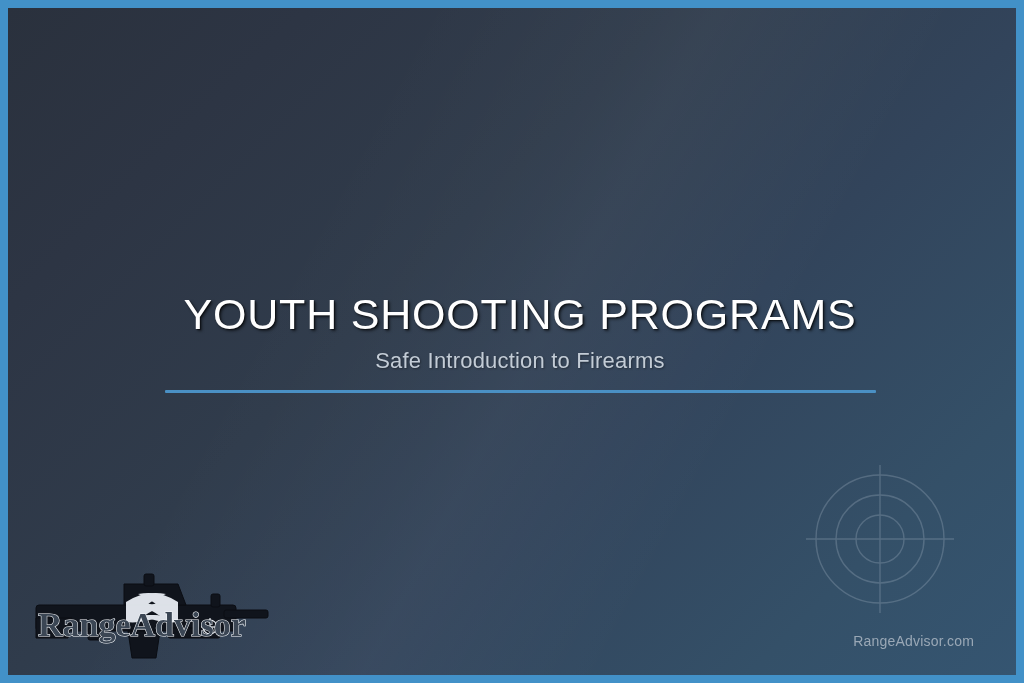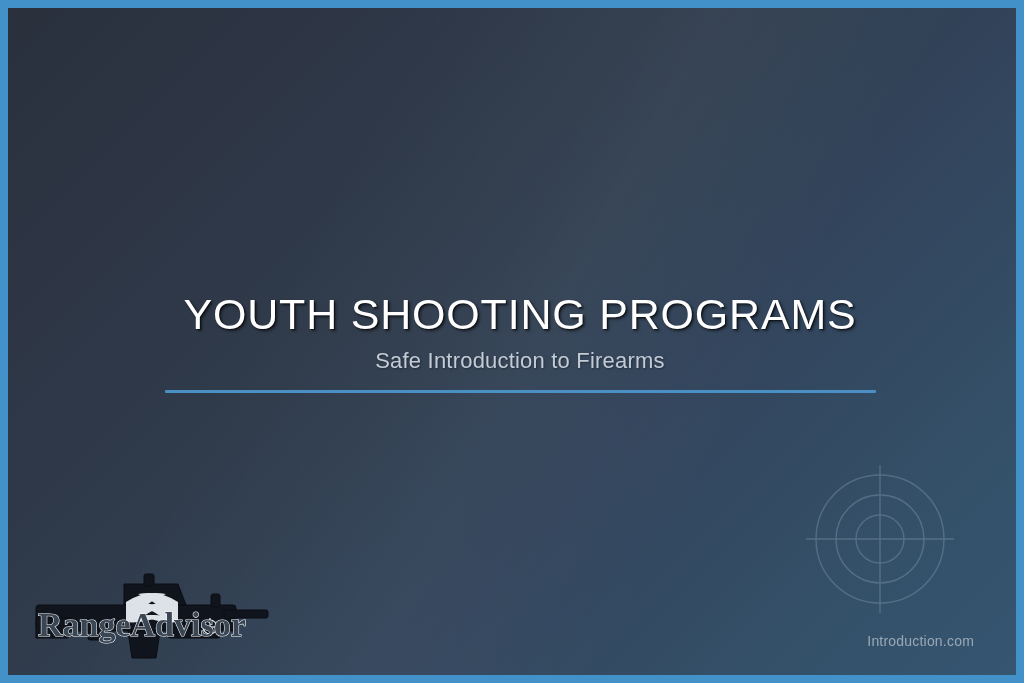--- a/index.html
+++ b/index.html
@@ -159,15 +159,15 @@
       <g fill="none" stroke="#e8edf3" stroke-width="1.2">
         <circle cx="182" cy="55" r="7"></circle>
         <line x1="182" y1="46" x2="182" y2="64"></line>
         <line x1="173" y1="55" x2="191" y2="55"></line>
       </g>
 
       <text x="10" y="64" font-family="'Liberation Serif', serif" font-size="34" font-weight="bold" fill="#3b4654" stroke="#f2f5f8" stroke-width="1.1" paint-order="stroke">RangeAdvisor</text>
     </svg>
   </div>
 
-  <div class="footer-url">Introduction.com</div>
+  <div class="footer-url">RangeAdvisor.com</div>
 
 </div>
 
 </body></html>

